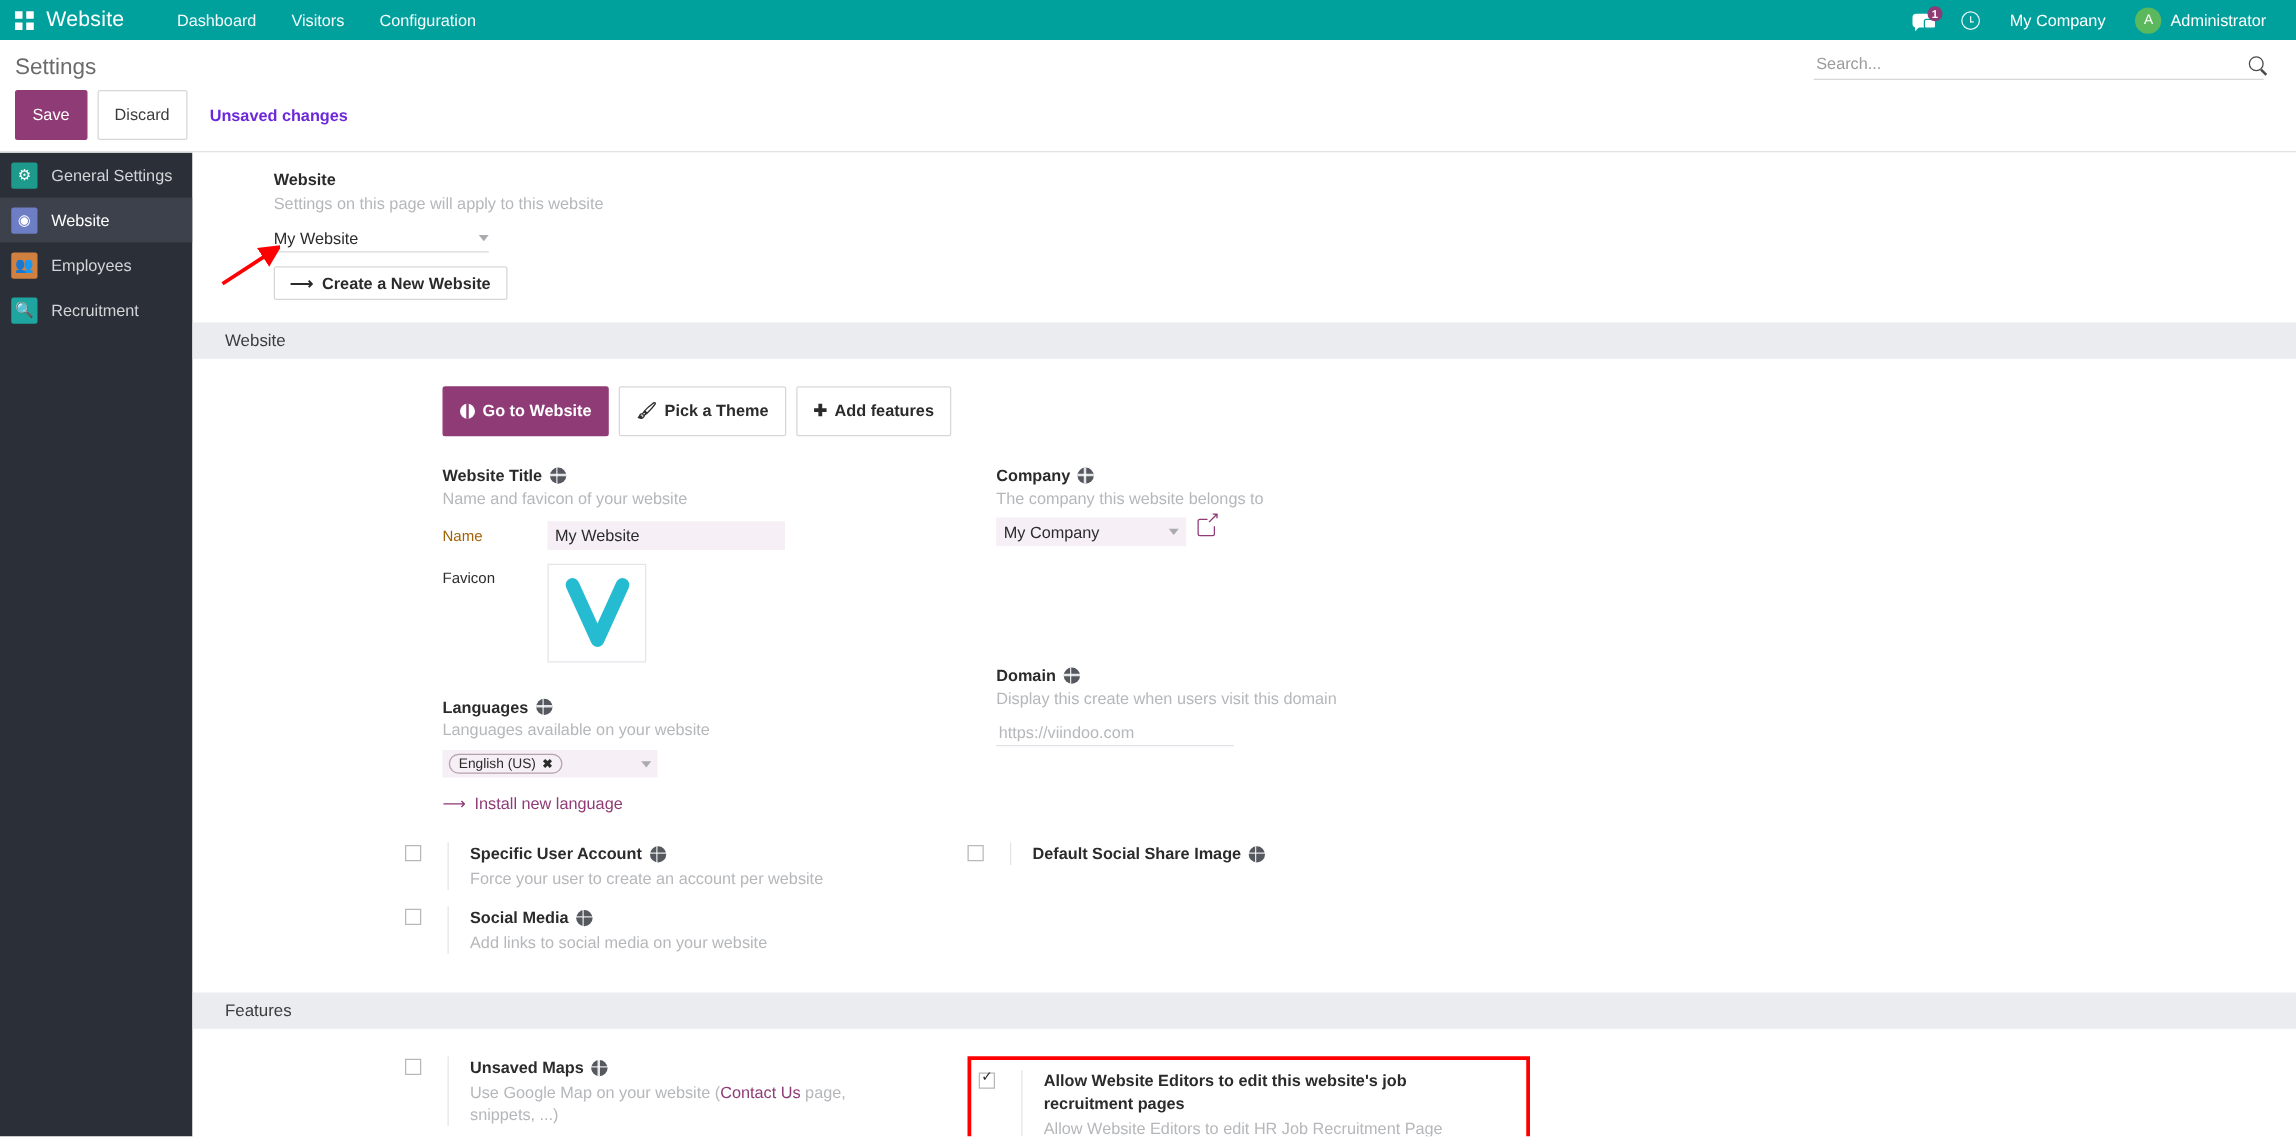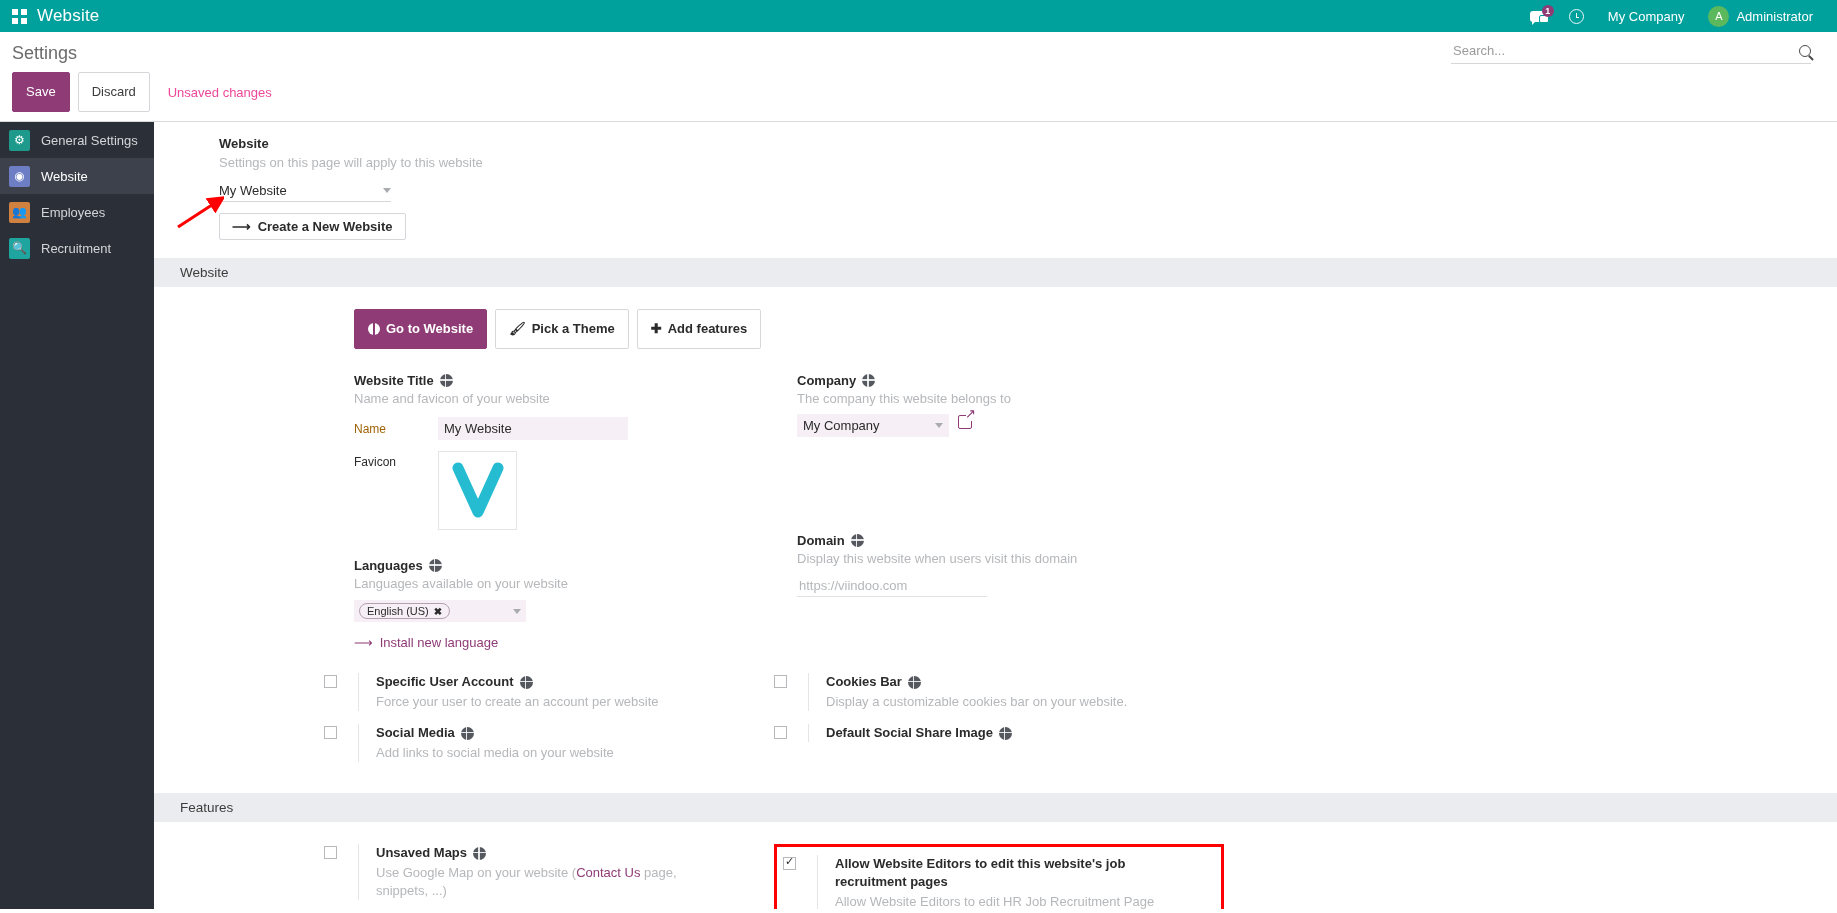--- a/index.html
+++ b/index.html
@@ -185,23 +185,24 @@
     padding: 10px 13px;
     border-radius: 2px;
     border: 1px solid transparent;
     cursor: pointer;
     font-family: "Liberation Sans", sans-serif;
     line-height: 18px;
   }
   .btn-save { background: #8f3b76; color: #fff; border-color: #8f3b76; }
   .btn-discard { background: #fff; color: #3c3c3c; border: 1px solid #d5d7da; margin-left: 8px; }
   .unsaved {
-    color: #ec4899;
+    color: #6d28d9;
     font-size: 13px;
     margin-left: 18px;
+    font-weight: bold;
   }
 
   
   .wrap {
     display: flex;
     height: calc(913px - 32px - 94px);
   }
 
   
   .sidebar {
@@ -501,20 +502,25 @@
 <body>
 
 <div class="topbar">
   <div class="apps-grid">
     <i></i>
       <i></i>
       <i></i>
       <i></i>
   </div>
   <div class="brand">Website</div>
+  <div class="topmenu">
+    <a>Dashboard</a>
+    <a>Visitors</a>
+    <a>Configuration</a>
+  </div>
   <div class="topright">
     <div class="tr-item">
       <span class="msg-icon">
         <span class="msg-bubble"></span>
         <span class="msg-bubble2"></span>
         <span class="badge">1</span>
       </span>
     </div>
     <div class="tr-item">
       <span class="clock-icon"></span>
@@ -659,21 +665,21 @@
             <span class="caret"></span>
           </div>
           <span class="ext-link"></span>
         </div>
 
         <div style="margin-top:96px;">
           <div class="fld-label">
             <span>Domain</span>
             <span class="globe-icon"></span>
           </div>
-          <div class="fld-help">Display this website when users visit this domain</div>
+          <div class="fld-help">Display this create when users visit this domain</div>
           <input class="plain-input" type="text" placeholder="https://viindoo.com" style="">
         </div>
       </div>
     </div>
 
     <div class="chk-rows">
       <div class="chk-col">
         <div class="chk-item">
           <span class="cbox"></span>
           <div class="chk-body">
@@ -694,30 +700,20 @@
             <div class="chk-help">Add links to social media on your website</div>
           </div>
         </div>
       </div>
 
       <div class="chk-col right2">
         <div class="chk-item">
           <span class="cbox"></span>
           <div class="chk-body">
             <div class="chk-label">
-              <span>Cookies Bar</span>
-              <span class="globe-icon"></span>
-            </div>
-            <div class="chk-help">Display a customizable cookies bar on your website.</div>
-          </div>
-        </div>
-        <div class="chk-item">
-          <span class="cbox"></span>
-          <div class="chk-body">
-            <div class="chk-label">
               <span>Default Social Share Image</span>
               <span class="globe-icon"></span>
             </div>
           </div>
         </div>
       </div>
     </div>
 
     <div class="sec-head">Features</div>
 

